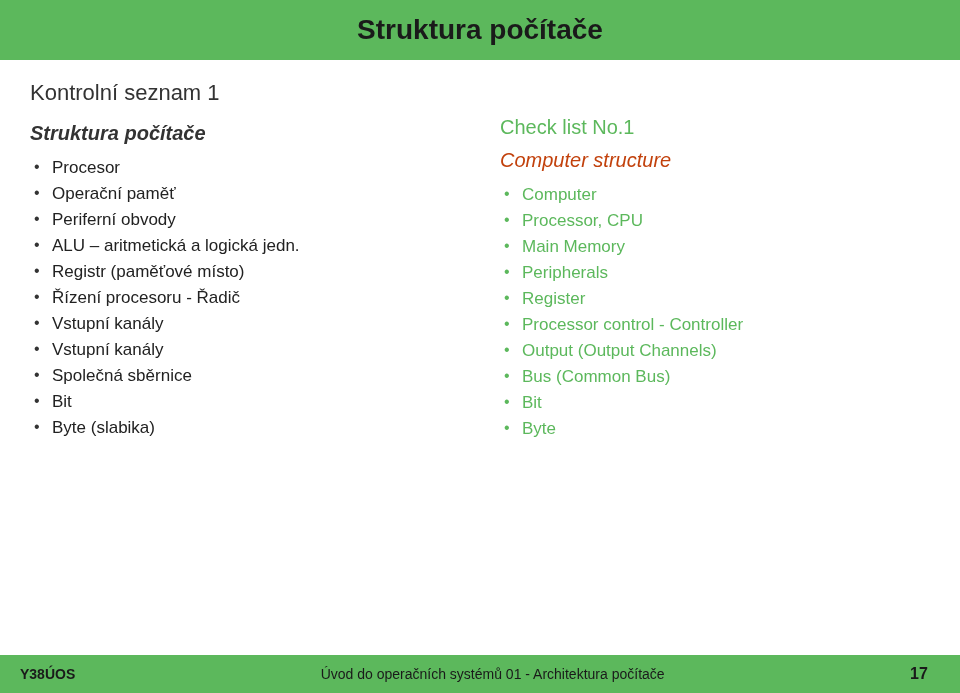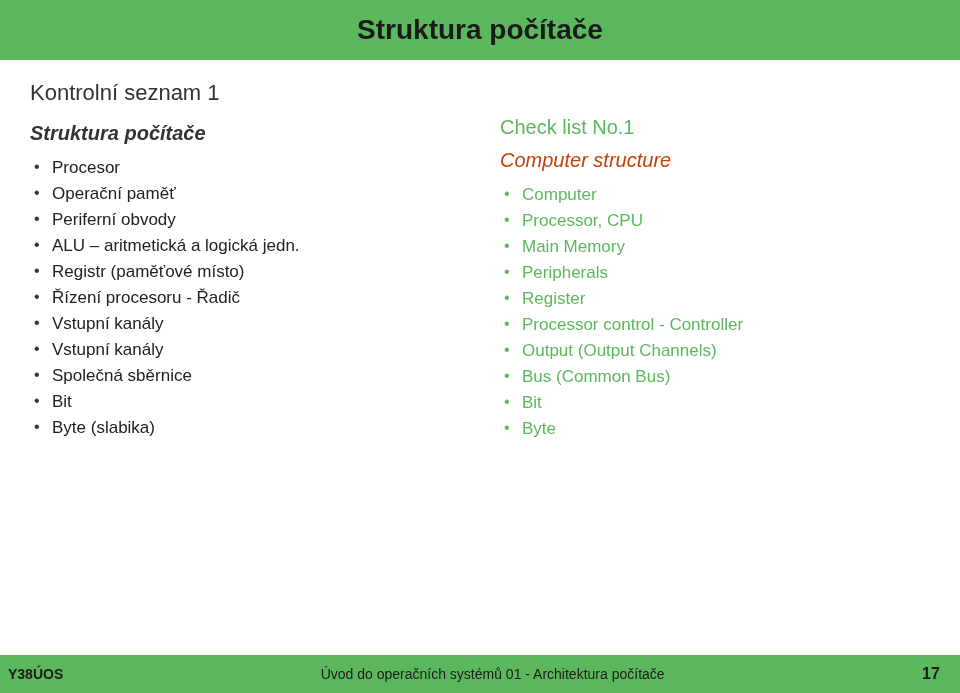--- a/index.html
+++ b/index.html
@@ -101,21 +101,21 @@
       font-style: normal;
       font-weight: normal;
     }
 
     .bottom-bar {
       background: #5cb85c;
       width: 100%;
       height: 38px;
       display: flex;
       align-items: center;
-      padding: 0 8px;
+      padding: 0 20px;
       position: absolute;
       bottom: 0;
       left: 0;
       justify-content: space-between;
     }
 
     .bottom-bar-left {
       font-size: 14px;
       font-weight: bold;
       color: #1a1a1a;

